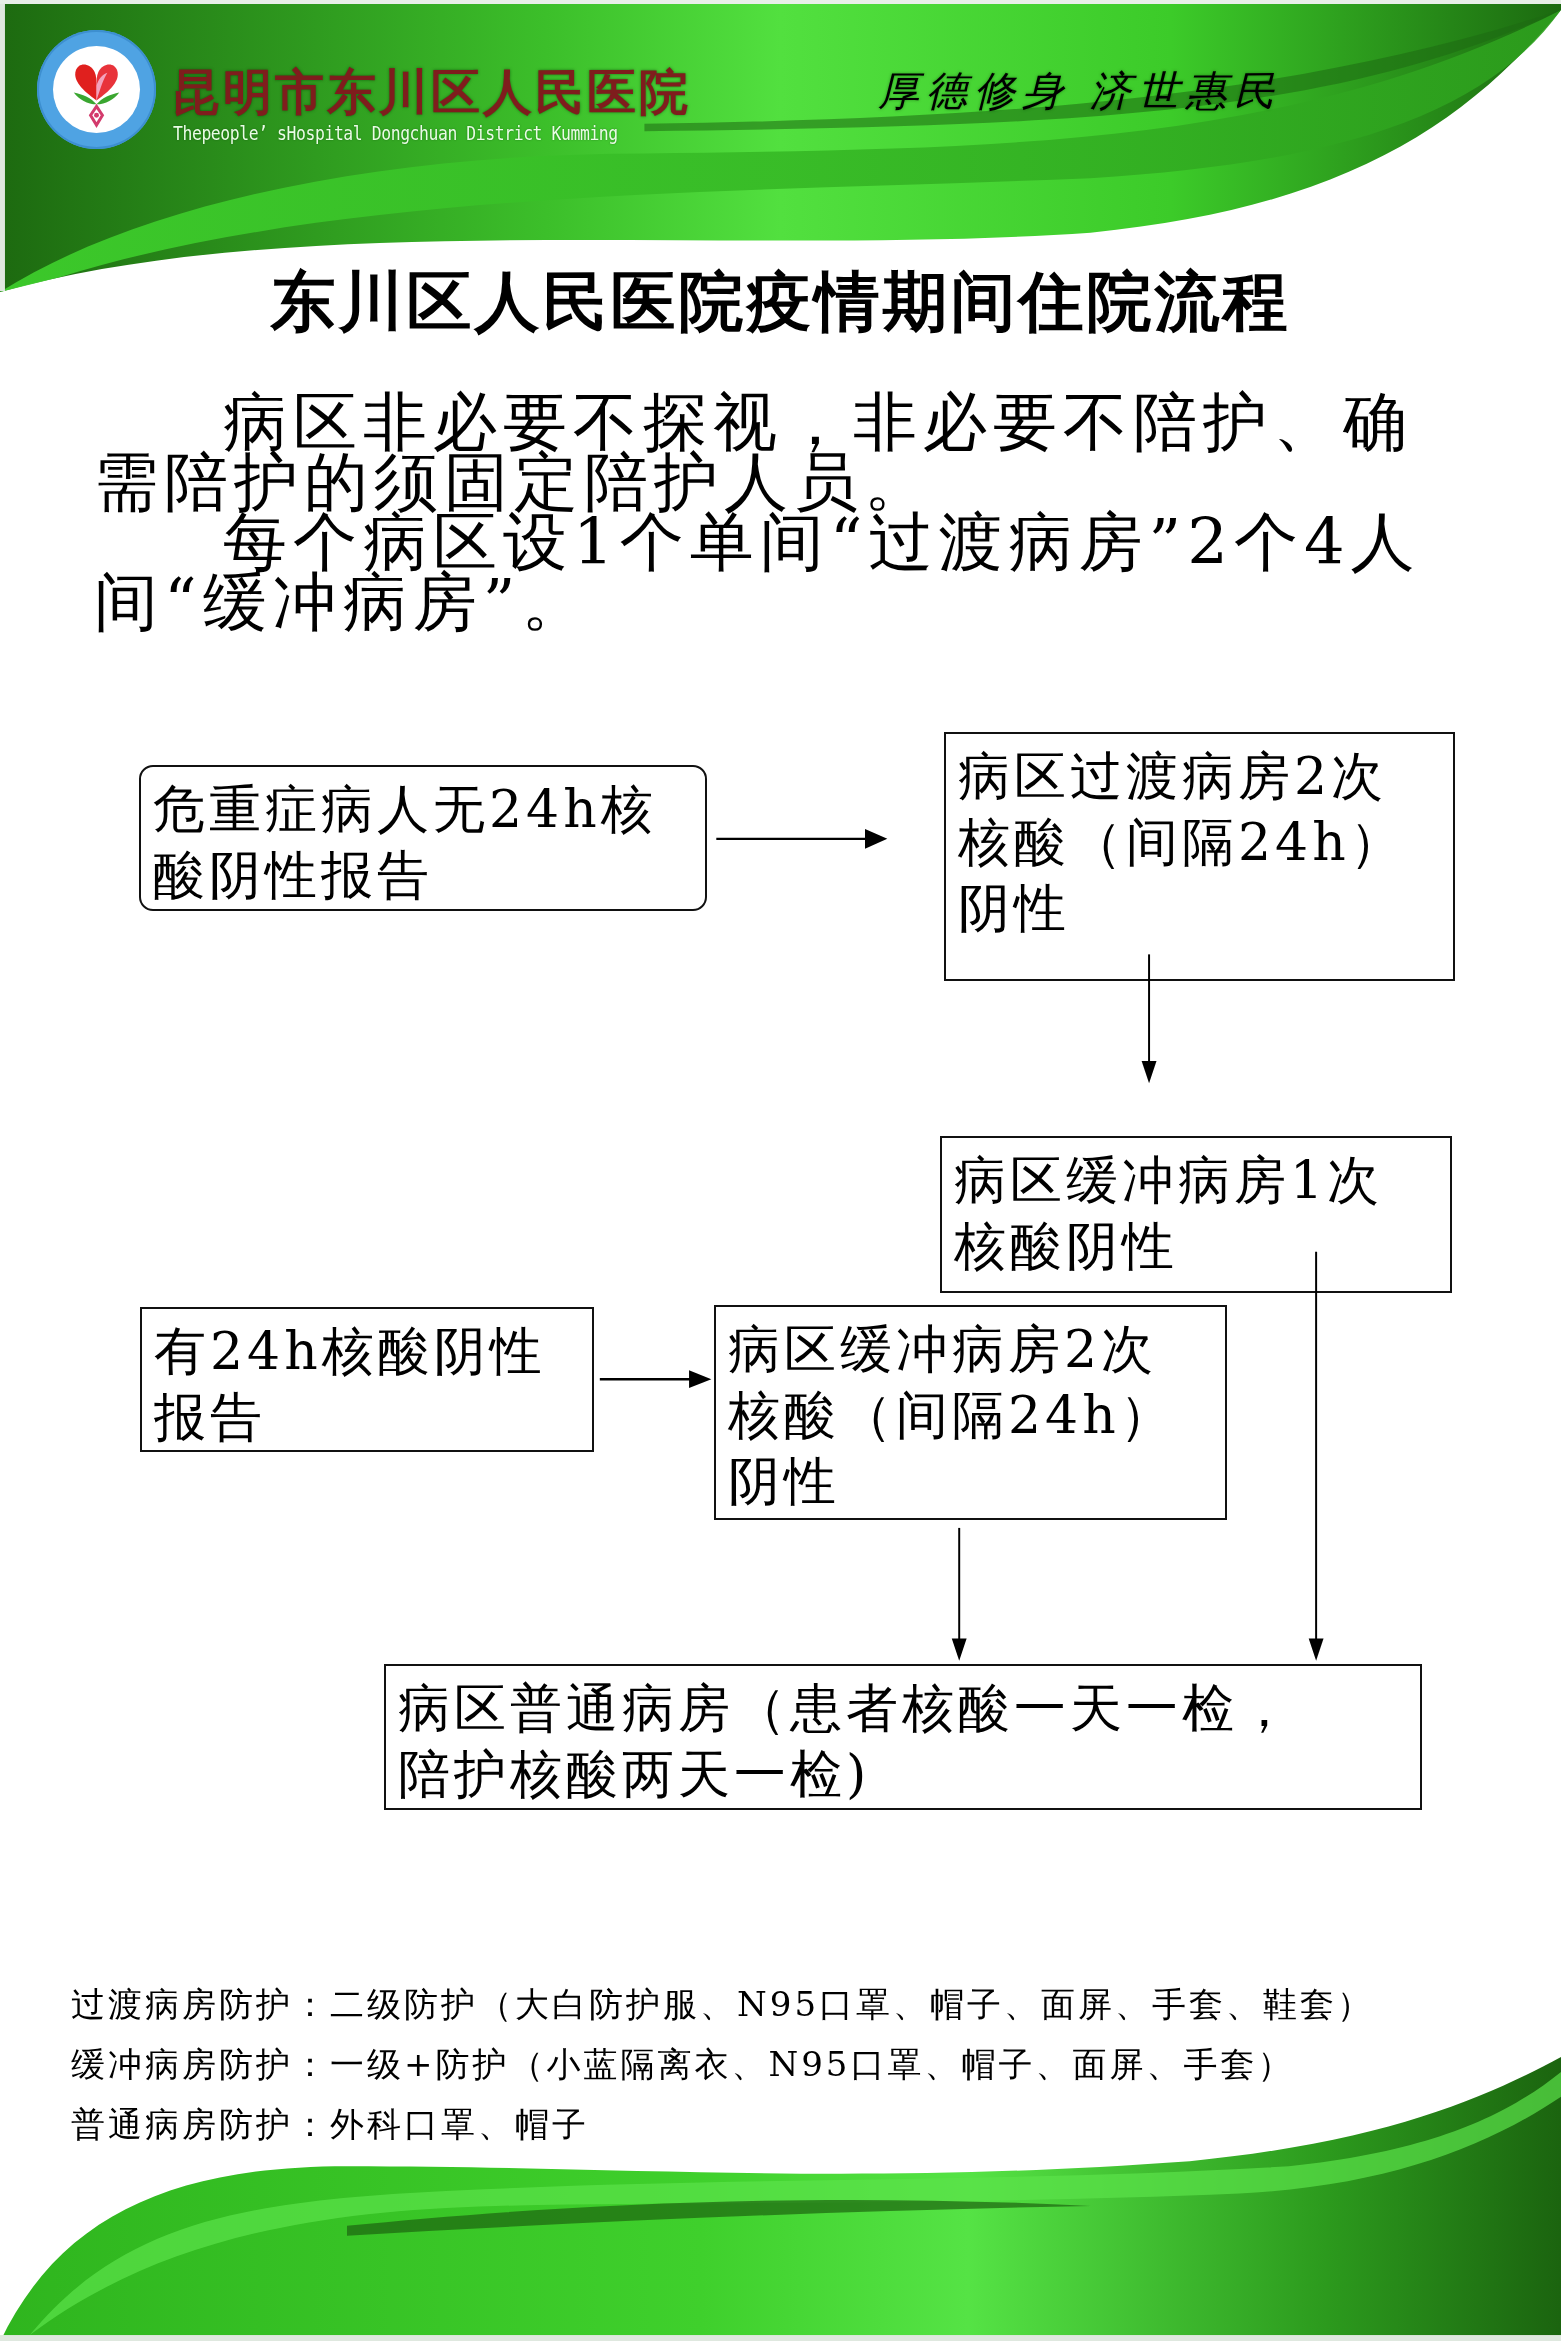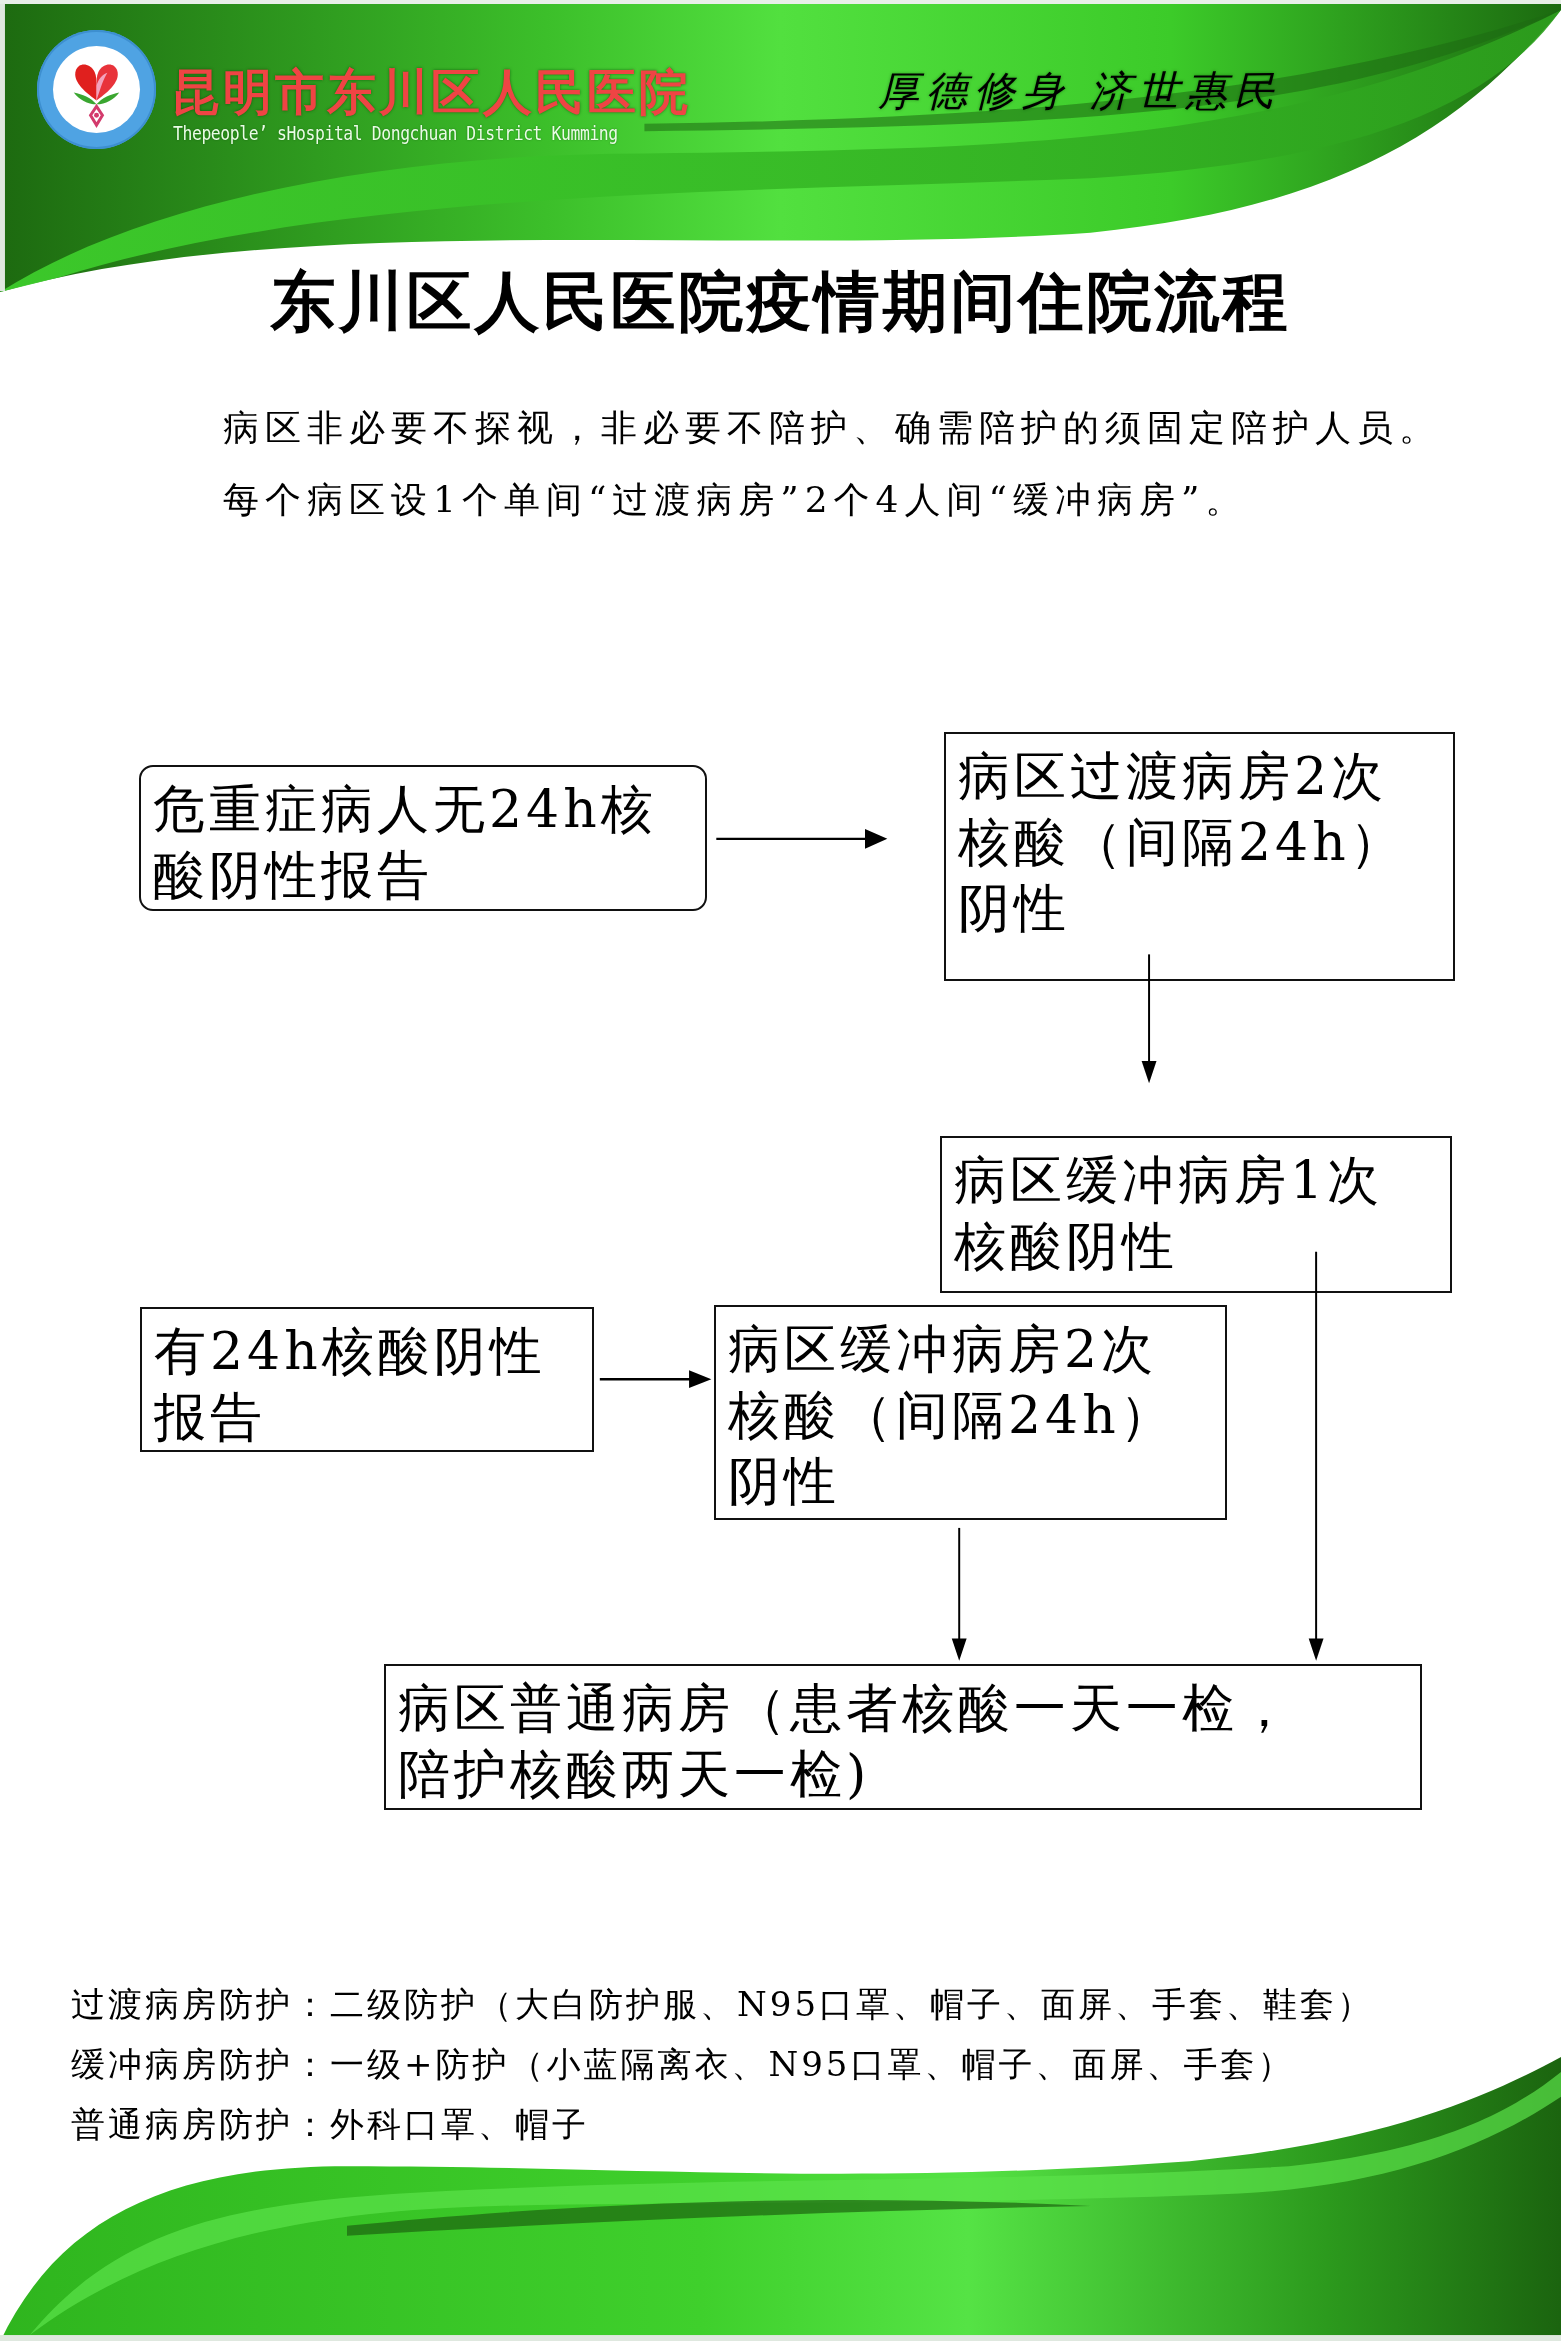--- a/index.html
+++ b/index.html
@@ -10,34 +10,34 @@
   .header-svg { position:absolute; left:0; top:0; width:1561px; height:297px; }
   .footer-svg { position:absolute; left:0; top:2057px; width:1561px; height:285px; }
 
   .logo { position:absolute; left:37px; top:30px; width:119px; height:119px; border-radius:50%;
           background:#4fa3e3; box-shadow:0 0 0 2px #3d8fd0 inset; }
   .logo-inner { position:absolute; left:16px; top:16px; width:87px; height:87px; border-radius:50%;
                 background:#ffffff; }
   .logo-inner svg { width:87px; height:87px; }
 
   .hosp-name { position:absolute; left:171px; top:60px; font-size:49px; letter-spacing:3px;
-               color:#ef4444; font-family:"DejaVu Sans","Liberation Sans",sans-serif; font-weight:bold;
+               color:#7f1d1d; font-family:"DejaVu Sans","Liberation Sans",sans-serif; font-weight:bold;
                text-shadow:0 0 3px rgba(0,60,0,0.6); white-space:nowrap; }
   .hosp-en { position:absolute; left:173px; top:121px; font-size:20px; color:#eafde6;
              font-family:"DejaVu Sans Mono","Liberation Mono",monospace; letter-spacing:-0.5px;
              text-shadow:0 0 2px rgba(0,60,0,0.5); white-space:nowrap; transform:scaleX(0.82); transform-origin:left; }
   .slogan { position:absolute; left:878px; top:64px; font-size:41px; letter-spacing:7px;
             color:#000000; font-style:italic; white-space:nowrap;
             font-family:"DejaVu Serif","Liberation Serif",serif; text-shadow:0 0 3px rgba(0,60,0,0.5); }
 
   .title { position:absolute; left:0; width:1561px; top:258px; text-align:center;
            font-size:65px; font-weight:bold; letter-spacing:3px; white-space:nowrap;
            font-family:"DejaVu Sans","Liberation Sans",sans-serif; }
 
-  .intro { position:absolute; left:94px; top:392px; width:1388px; font-size:36px; line-height:72px; letter-spacing:6px; }
+  .intro { position:absolute; left:94px; top:392px; width:1388px; font-size:64px; line-height:60px; letter-spacing:6px; }
   .intro p { margin:0; text-indent:129px; }
 
   .box { position:absolute; border:2.5px solid #111; background:#fff; box-sizing:border-box;
          font-size:52px; line-height:66px; letter-spacing:4px; padding:9px 12px; }
 
   .arrow { position:absolute; }
 
   .notes { position:absolute; left:55px; top:1966px; font-size:34px; line-height:44px; letter-spacing:3px; white-space:nowrap; }
   .notes div { margin:16px; }
 </style>

